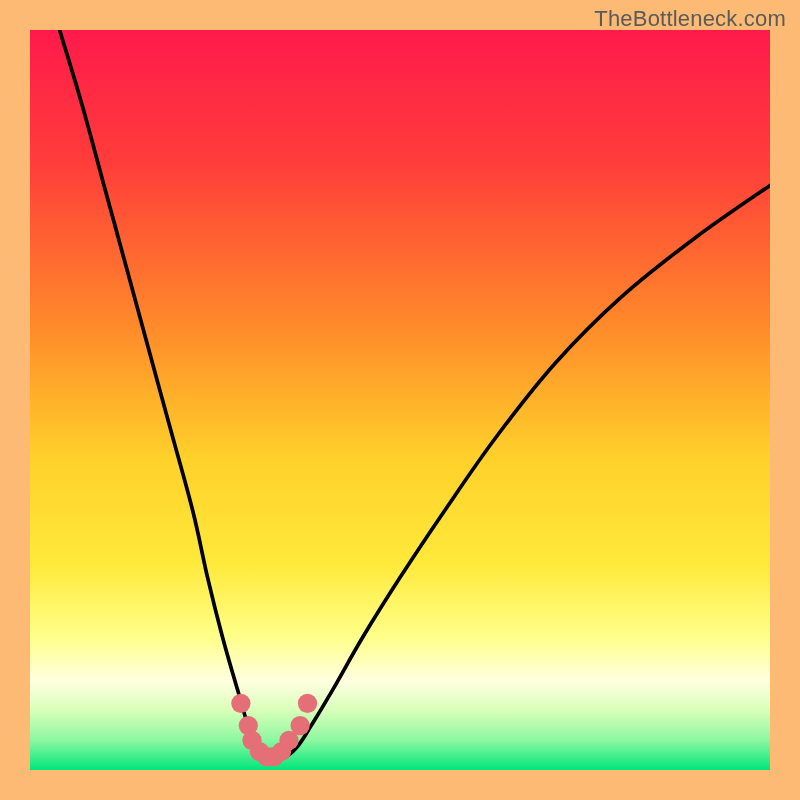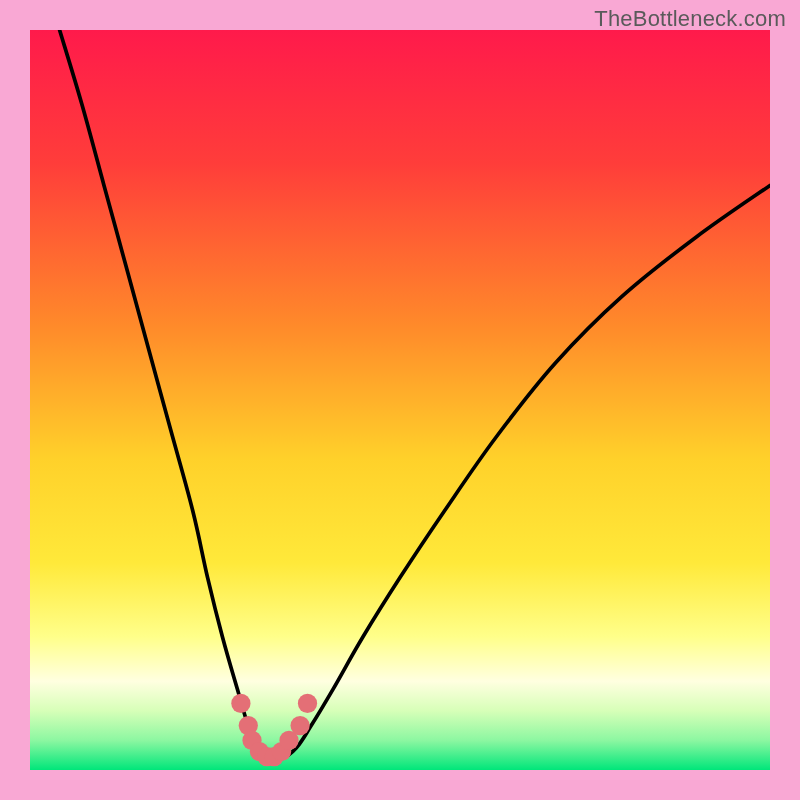--- a/index.html
+++ b/index.html
@@ -10,21 +10,21 @@
     overflow: hidden;
     background: #000;
     font-family: Arial, Helvetica, sans-serif;
   }
   .frame {
     position: absolute;
     left: 0;
     top: 0;
     width: 800px;
     height: 800px;
-    background: #f9a8d4;
+    background: #fdba74;
   }
   .plot {
     position: absolute;
     left: 30px;
     top: 30px;
     width: 740px;
     height: 740px;
     overflow: hidden;
   }
   .gradient {

